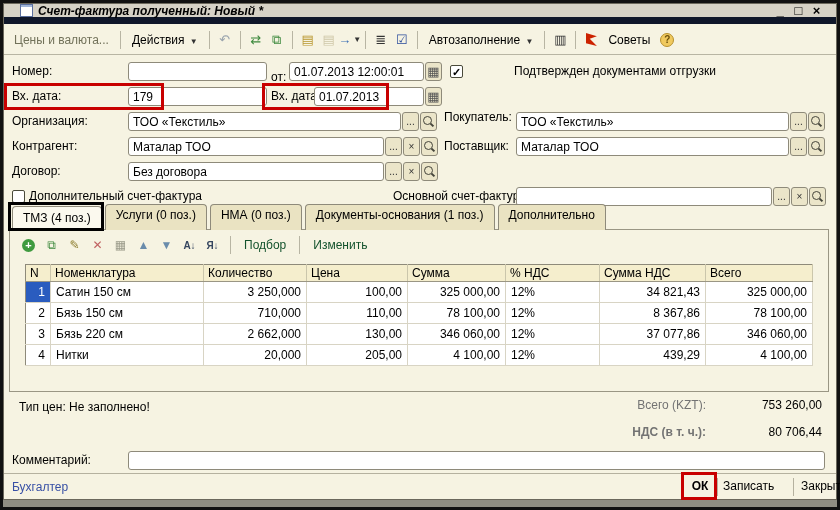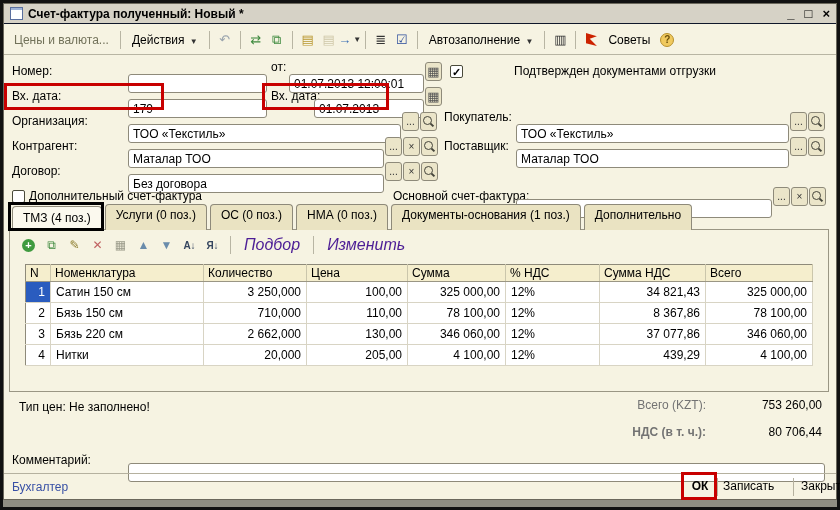--- a/index.html
+++ b/index.html
@@ -5,21 +5,21 @@
   * { margin:0; padding:0; box-sizing:border-box; }
   html,body { width:840px; height:510px; overflow:hidden; }
   body { font-family:"Liberation Sans", sans-serif; background:#000; }
   .screen { position:relative; width:840px; height:510px; background:#111; }
   .window { position:absolute; left:3px; top:3px; width:834px; height:497px;
             background:#f6f3e2; border:1px solid #6b685c; }
   .frame-bottom { position:absolute; left:3px; top:500px; width:834px; height:7px; background:#8f8d82; }
 
   
   .titlebar { position:absolute; left:0; top:0; right:0; height:20px; background:#d6d2c6;
-              border-bottom:1px solid #0f172a; display:flex; align-items:center; padding:0 6px; gap:5px; }
+              border-bottom:7px solid #0f172a; display:flex; align-items:center; padding:0 16px; gap:5px;font-style:italic; }
   .title-icon { width:13px; height:13px; background:#fff; border:1px solid #5a6f9e;
                 box-shadow:inset 0 2px 0 #9fb4d8; }
   .title-text { font-size:12px; font-weight:bold; color:#000; white-space:nowrap; }
   .win-controls { margin-left:auto; display:flex; gap:10px; font-size:13px; font-weight:bold; color:#000; }
   .win-controls span { cursor:default; line-height:16px; }
 
   
   .toolbar { position:absolute; left:0; top:21px; right:0; height:30px; background:#f6f3e2;
              border-bottom:1px solid #b8b5a3; display:flex; align-items:center; padding:0 5px; gap:3px; }
   .tbtn { font-size:12px; color:#000; padding:2px 5px; white-space:nowrap; cursor:default; }
@@ -30,21 +30,21 @@
   .dd { font-size:8px; color:#333; margin-left:2px; }
   .c-gray { color:#9aa4ae; } .c-green { color:#3f8a3f; } .c-gold { color:#b8962e; }
   .c-faded { color:#cfc7a8; } .c-blue { color:#3a6fb5; } .c-dark { color:#333; } .c-navy { color:#2a4c9c; }
   .bookmark { width:11px; height:13px; background:#cc2200; clip-path:polygon(0 0,100% 25%,35% 45%,100% 100%,0 78%); }
   .help-circle { width:14px; height:14px; border-radius:50%; background:#f0c95e; border:1px solid #b8912e;
                  font-size:10px; font-weight:bold; color:#6b4f0a; display:flex; align-items:center; justify-content:center; }
 
   
   .lbl { position:absolute; font-size:12px; color:#000; height:19px; line-height:19px; white-space:nowrap; }
   .inp { position:absolute; height:19px; background:#fff; border:1px solid #8e8a7a; border-radius:3px;
-         font-size:12px; padding:0 4px; font-family:inherit; color:#000; outline:none;margin-top:12px; }
+         font-size:12px; padding:0 4px; font-family:inherit; color:#000; outline:none; }
   .fbtn { position:absolute; height:19px; width:17px; background:#ebe5c9; border:1px solid #8e8a7a;
           border-radius:3px; font-size:10px; color:#333; display:flex; align-items:center;
           justify-content:center; cursor:default; line-height:1; padding:0; }
   .cal-glyph { font-size:13px; color:#555; line-height:1; }
   .mag { position:relative; width:11px; height:11px; }
   .mag::before { content:""; position:absolute; left:0; top:0; width:7px; height:7px;
                  border:1.5px solid #44443a; border-radius:50%; }
   .mag::after { content:""; position:absolute; left:7px; top:8px; width:4px; height:2px;
                 background:#44443a; transform:rotate(45deg); }
   .cb { position:absolute; width:13px; height:13px; background:#fff; border:1px solid #4a4a3a;
@@ -58,21 +58,21 @@
 
   
   .panel { position:absolute; left:5px; top:225px; width:820px; height:163px;
            border:1px solid #9a9684; background:#f6f3e2; z-index:1; }
   .cmdbar { position:absolute; left:10px; top:5px; display:flex; align-items:center; gap:6px; height:20px; }
   .gicon { width:17px; height:17px; display:flex; align-items:center; justify-content:center;
            font-size:12px; cursor:default; flex:none; }
   .add-circle { width:13px; height:13px; border-radius:50%; background:#3f9a3f; color:#fff; font-size:11px;
                 font-weight:bold; display:flex; align-items:center; justify-content:center; line-height:1; }
   .sort-txt { font-size:10px; color:#35455f; font-weight:bold; white-space:nowrap; }
-  .cmd-link { font-size:16px; color:#4c1d95; padding:0 4px; white-space:nowrap; cursor:default;font-style:italic; }
+  .cmd-link { font-size:12px; color:#14532d; padding:0 4px; white-space:nowrap; cursor:default; }
 
   table.grid { position:absolute; left:15px; top:34px; border-collapse:collapse; table-layout:fixed;
                background:#fff; font-size:12px; border:1px solid #8e8a7a; }
   table.grid th { background:#f5eecd; font-weight:normal; text-align:left; padding:0 4px; height:17px;
                   border-right:1px solid #cbc6ab; border-bottom:1px solid #9a9684;
                   overflow:hidden; white-space:nowrap; font-size:12px; }
   table.grid td { padding:0 5px; height:21px; border-right:1px solid #d8d4c4; border-bottom:1px solid #d8d4c4;
                   overflow:hidden; white-space:nowrap; color:#000; }
   table.grid td.num { text-align:right; }
   table.grid td.sel { background:#2a5cbf; color:#fff; }
@@ -133,21 +133,21 @@
           <span class="bookmark"></span>
         </span>
       <span class="tbtn">Советы</span>
       <span class="ticon">
           <span class="help-circle">?</span>
         </span>
     </div>
 
     <span class="lbl" style="left:8px; top:58px;">Номер:</span>
     <input class="inp" style="left: 124px; top: 58px; width: 139px;" value="">
-    <span class="lbl" style="left:267px; top:54px;">от:</span>
+    <span class="lbl" style="left:267px; top:64px;">от:</span>
     <input class="inp" style="left: 285px; top: 58px; width: 135px;" value="01.07.2013 12:00:01">
     <button class="fbtn" style="left:421px; top:58px;">
         <span class="cal-glyph">▦</span>
       </button>
     <span class="cb" style="left:446px; top:61px;">✓</span>
     <span class="lbl" style="left:463px; top:58px;margin-left:47px;">Подтвержден документами отгрузки</span>
 
     <span class="lbl" style="left:8px; top:83px;">Вх. дата:</span>
     <input class="inp" style="left: 124px; top: 83px; width: 139px;" value="179">
     <span class="lbl" style="left:267px; top:83px;">Вх. дата:</span>
@@ -197,21 +197,20 @@
     <input class="inp" style="left: 512px; top: 183px; width: 256px;" value="">
     <button class="fbtn" style="left:769px; top:183px;">...</button>
     <button class="fbtn" style="left:787px; top:183px;">×</button>
     <button class="fbtn" style="left:805px; top:183px;">
         <span class="mag"></span>
       </button>
 
     <div class="tab-strip">
         <div class="tab active">ТМЗ (4 поз.)</div>
         <div class="tab">Услуги (0 поз.)</div>
-        <div class="tab">ОС (0 поз.)</div>
         <div class="tab">НМА (0 поз.)</div>
         <div class="tab">Документы-основания (1 поз.)</div>
         <div class="tab">Дополнительно</div>
       </div>
 
     <div class="panel">
       <div class="cmdbar">
         <span class="gicon">
             <span class="add-circle">+</span>
           </span>

